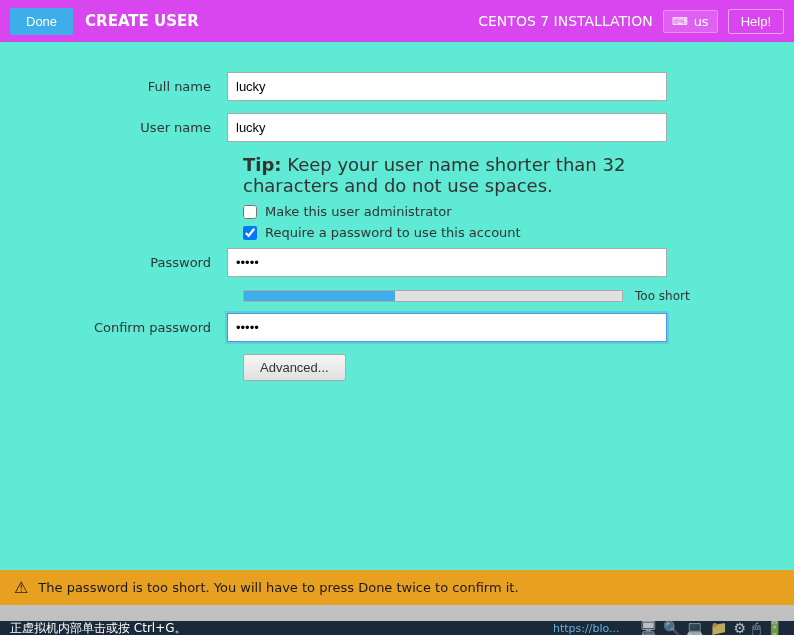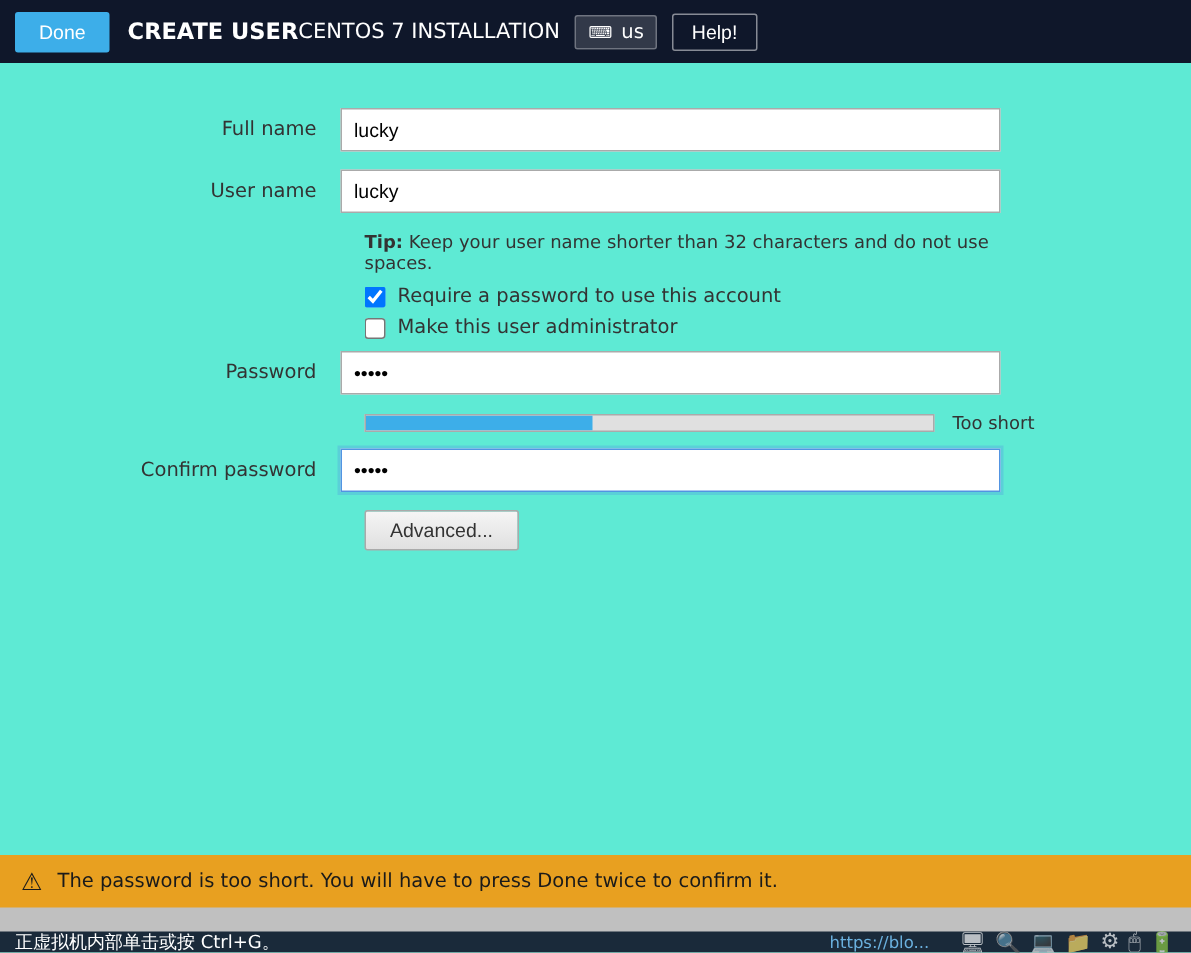--- a/index.html
+++ b/index.html
@@ -10,24 +10,24 @@
       width: 794px;
       height: 635px;
       overflow: hidden;
       position: relative;
     }
 
     
     .header {
       display: flex;
       align-items: center;
-      background: #0f172a;
+      background: #d946ef;
       height: 42px;
       padding: 0 10px;
-      justify-content: flex-start;
+      justify-content: space-between;
     }
     .header-left {
       display: flex;
       align-items: center;
       gap: 12px;
     }
     .header-title {
       color: white;
       font-size: 15px;
       font-weight: bold;
@@ -109,21 +109,21 @@
     }
 
     
     .tip-row {
       display: flex;
       margin-bottom: 8px;
       margin-left: 166px;
     }
     .tip-text {
       color: #333;
-      font-size: 12px;
+      font-size: 18px;
       max-width: 440px;
     }
     .tip-text strong {
       font-weight: bold;
     }
 
     
     .checkbox-row {
       display: flex;
       align-items: center;
@@ -269,27 +269,27 @@
       <input class="form-input" type="text" value="lucky" style="">
     </div>
 
     <div class="tip-row">
       <span class="tip-text">
         <strong>Tip:</strong><span> Keep your user name shorter than 32 characters and do not use spaces.</span>
       </span>
     </div>
 
     <div class="checkbox-row">
+      <input type="checkbox" id="chk-admin" style="">
+      <label class="checkbox-label" for="chk-admin">Make this user administrator</label>
+    </div>
+
+    <div class="checkbox-row">
       <input type="checkbox" id="chk-password" checked="" style="">
       <label class="checkbox-label" for="chk-password">Require a password to use this account</label>
-    </div>
-
-    <div class="checkbox-row">
-      <input type="checkbox" id="chk-admin" style="">
-      <label class="checkbox-label" for="chk-admin">Make this user administrator</label>
     </div>
 
     <div class="form-row" style="margin-top:8px;">
       <label class="form-label">Password</label>
       <input class="form-input" type="password" value="12345" style="">
     </div>
 
     <div class="password-strength-row">
       <div class="strength-bar-container">
         <div class="strength-bar-fill"></div>

